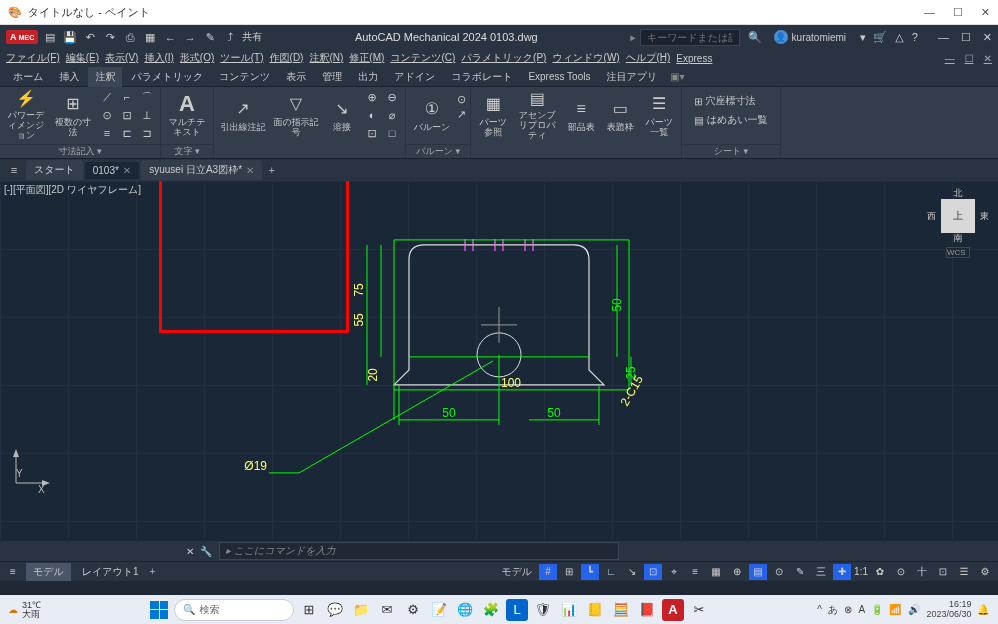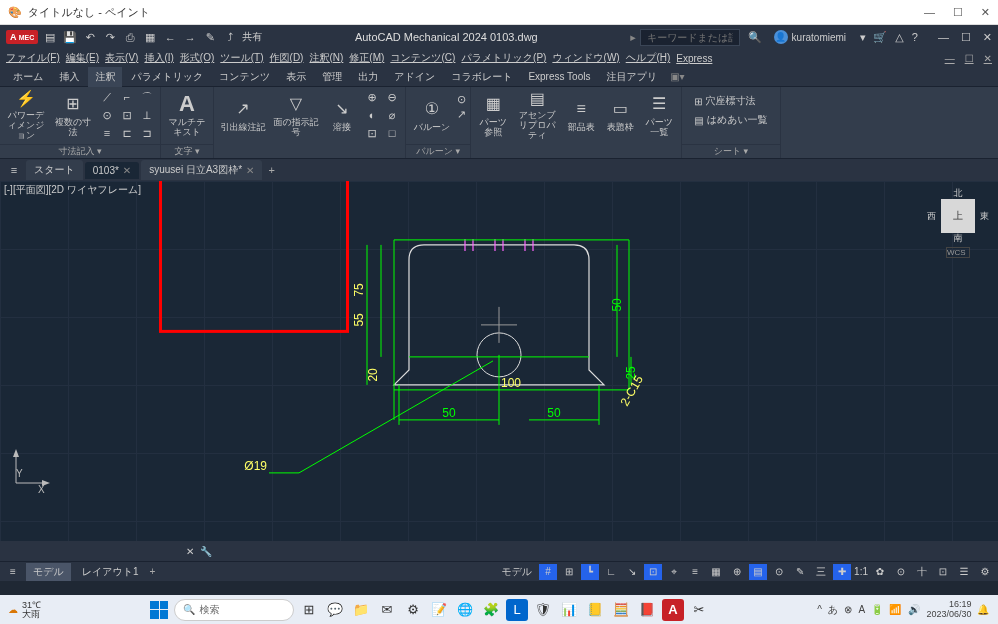--- a/index.html
+++ b/index.html
@@ -396,20 +396,21 @@
         <text class="dim" x="136" y="28" transform="rotate(-90 136 28)" text-anchor="middle">25</text>
         <text class="dimy" x="128" y="62" transform="rotate(-60 128 62)">2-C15</text>
         <text class="dimy" x="-232" y="125" text-anchor="end">Ø19</text>
       </svg>
     </div>
   </div>
 
   <div class="cmdline">
     <span style="margin-left:180px" class="x">✕</span>
     <span>🔧</span>
+    <div class="prompt">▸ ここにコマンドを入力</div>
   </div>
 
   <div class="layouttabs">
     <span class="burger">≡</span>
     <span class="lt active">モデル</span>
     <span class="lt">レイアウト1</span>
     <span style="color:#aaa">+</span>
     <div class="status">
       <span class="sb" style="width:auto;padding:0 4px">モデル</span>
       <span class="sb on">#</span>

